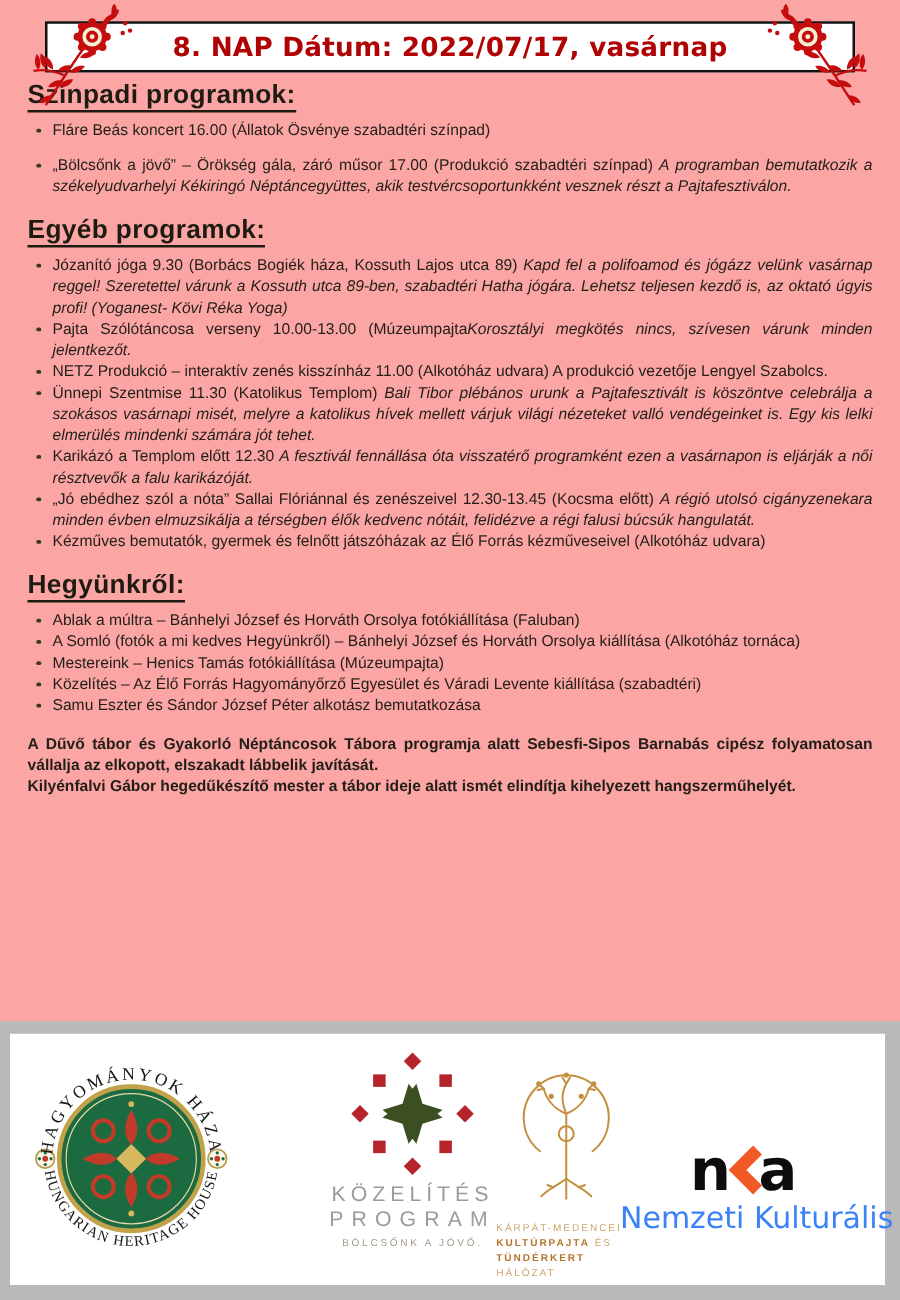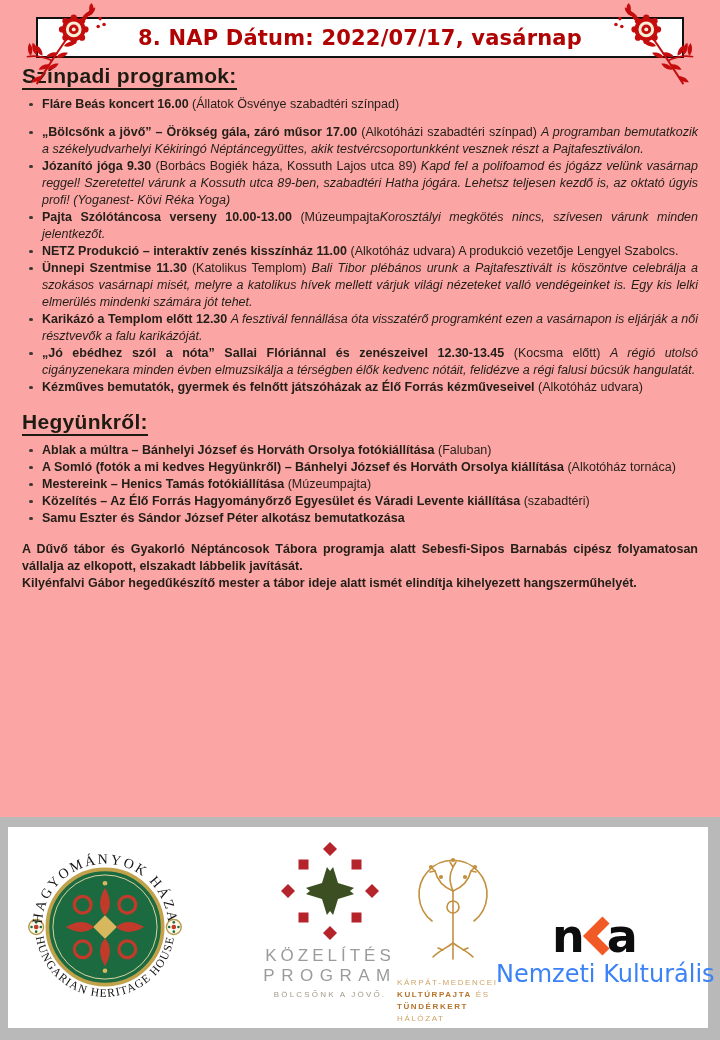--- a/index.html
+++ b/index.html
@@ -28,21 +28,21 @@
   .sec-heading{font-size:21px;font-weight:bold;color:#1e1c12;margin:14px 0 8px;}
   .sec-heading:first-child{margin-top:0;}
   .sec-heading .hd{border-bottom:2px solid #1e1c12;padding-bottom:1px;letter-spacing:.3px;}
   ul.items{list-style:none;margin:0;padding:0 0 0 20px;}
   li.item{position:relative;font-size:12.5px;line-height:17px;color:#211f17;text-align:justify;}
   li.item.gap{margin-top:11px;}
   li.item::before{
     content:"";position:absolute;left:-13px;top:6.5px;width:3.5px;height:3.5px;
     border-radius:50%;background:#3a382e;
   }
-  .seg-b{font-weight:bold;}
+  .seg-b{font-weight:normal;}
   .seg-i{font-style:italic;}
   .closing{margin-top:14px;font-weight:bold;font-size:12.5px;line-height:17px;color:#211f17;text-align:justify;}
   .closing p{margin:0;}
 
   .footer{position:absolute;left:0;top:817px;width:720px;height:223px;background:#b9b9b9;}
   .logo-strip{position:absolute;left:8px;top:10px;width:700px;height:201px;background:#fff;}
   .logo{position:absolute;}
   .logo-hh{left:4px;top:7px;}
   .logo-koz{left:247px;top:12px;text-decoration:underline;}
   .logo-tree{left:383px;top:10px;}
@@ -141,22 +141,23 @@
           <circle r="2" fill="#f7eed6"></circle>
         </g>
       </g>
     </svg>
   </div>
 
   <div id="sections">
       <div class="sec-heading"><span class="hd">Színpadi programok:</span></div>
       <ul class="items">
         <li class="item"><span class="seg-b">Fláre Beás koncert 16.00 </span><span class="seg-r">(Állatok Ösvénye szabadtéri színpad)</span></li>
-        <li class="item gap"><span class="seg-b">„Bölcsőnk a jövő” – Örökség gála, záró műsor 17.00 </span><span class="seg-r">(Alkotóházi szabadtéri színpad) </span><span class="seg-i">A programban bemutatkozik a székelyudvarhelyi Kékiringó Néptáncegyüttes, akik testvércsoportunkként vesznek részt a Pajtafesztiválon.</span></li>
+        <li class="item gap"><span class="seg-b">„Bölcsőnk a jövő” – Örökség gála, záró műsor 17.00 </span><span class="seg-r">(Produkció szabadtéri színpad) </span><span class="seg-i">A programban bemutatkozik a székelyudvarhelyi Kékiringó Néptáncegyüttes, akik testvércsoportunkként vesznek részt a Pajtafesztiválon.</span></li>
       </ul>
+      <div class="sec-heading"><span class="hd">Egyéb programok:</span></div>
       <ul class="items">
         <li class="item"><span class="seg-b">Józanító jóga 9.30 </span><span class="seg-r">(Borbács Bogiék háza, Kossuth Lajos utca 89) </span><span class="seg-i">Kapd fel a polifoamod és jógázz velünk vasárnap reggel! Szeretettel várunk a Kossuth utca 89-ben, szabadtéri Hatha jógára. Lehetsz teljesen kezdő is, az oktató úgyis profi! (Yoganest- Kövi Réka Yoga)</span></li>
         <li class="item"><span class="seg-b">Pajta Szólótáncosa verseny 10.00-13.00 </span><span class="seg-r">(Múzeumpajta</span><span class="seg-i">Korosztályi megkötés nincs, szívesen várunk minden jelentkezőt.</span></li>
         <li class="item"><span class="seg-b">NETZ Produkció – interaktív zenés kisszínház 11.00 </span><span class="seg-r">(Alkotóház udvara) A produkció vezetője Lengyel Szabolcs.</span></li>
         <li class="item"><span class="seg-b">Ünnepi Szentmise 11.30 </span><span class="seg-r">(Katolikus Templom) </span><span class="seg-i">Bali Tibor plébános urunk a Pajtafesztivált is köszöntve celebrálja a szokásos vasárnapi misét, melyre a katolikus hívek mellett várjuk világi nézeteket valló vendégeinket is. Egy kis lelki elmerülés mindenki számára jót tehet.</span></li>
         <li class="item"><span class="seg-b">Karikázó a Templom előtt 12.30 </span><span class="seg-i">A fesztivál fennállása óta visszatérő programként ezen a vasárnapon is eljárják a női résztvevők a falu karikázóját.</span></li>
         <li class="item"><span class="seg-b">„Jó ebédhez szól a nóta” Sallai Flóriánnal és zenészeivel 12.30-13.45 </span><span class="seg-r">(Kocsma előtt) </span><span class="seg-i">A régió utolsó cigányzenekara minden évben elmuzsikálja a térségben élők kedvenc nótáit, felidézve a régi falusi búcsúk hangulatát.</span></li>
         <li class="item"><span class="seg-b">Kézműves bemutatók, gyermek és felnőtt játszóházak az Élő Forrás kézműveseivel </span><span class="seg-r">(Alkotóház udvara)</span></li>
       </ul>
       <div class="sec-heading"><span class="hd">Hegyünkről:</span></div>

